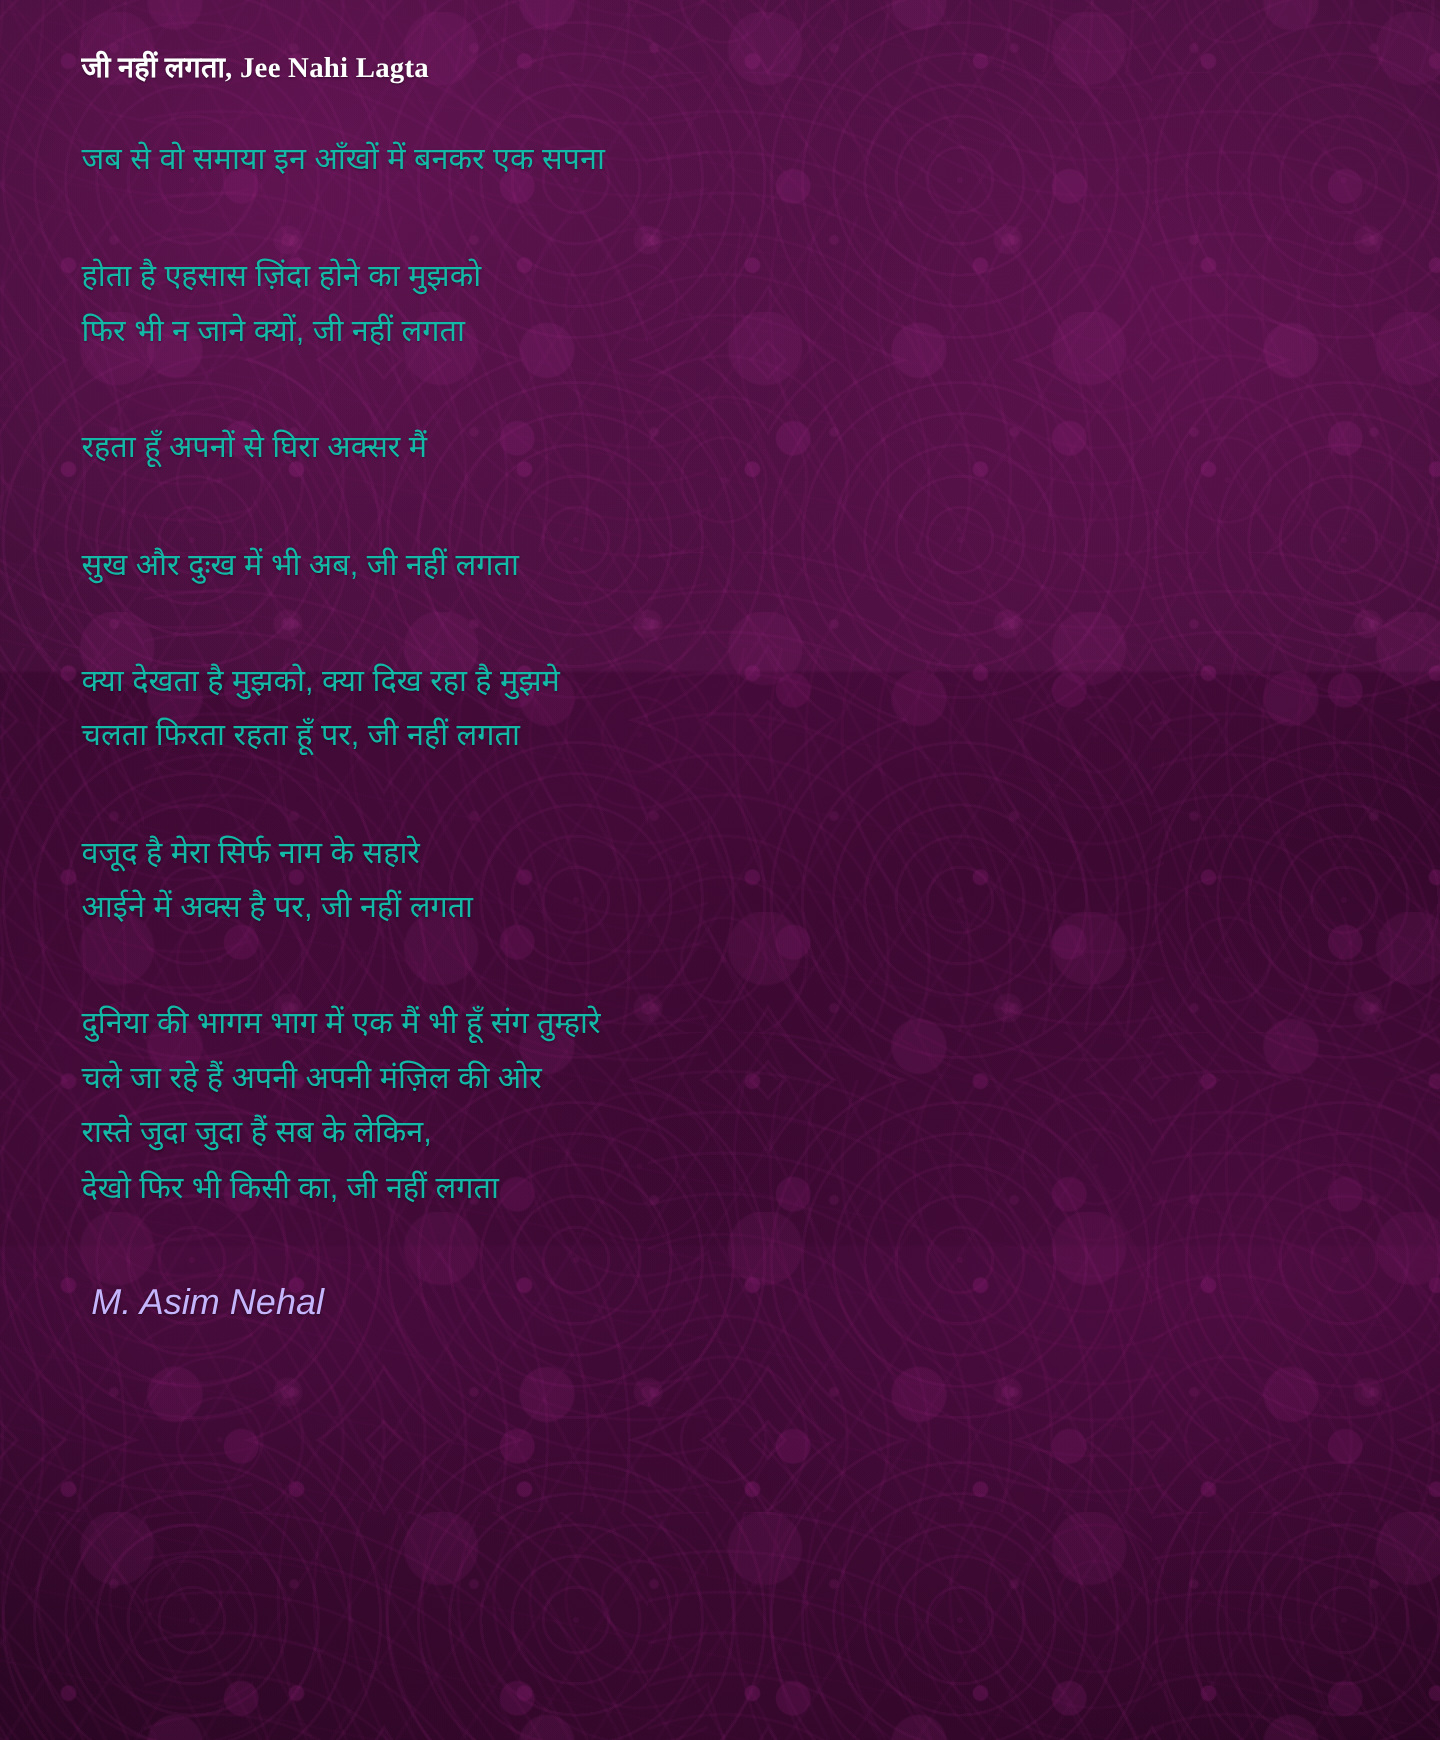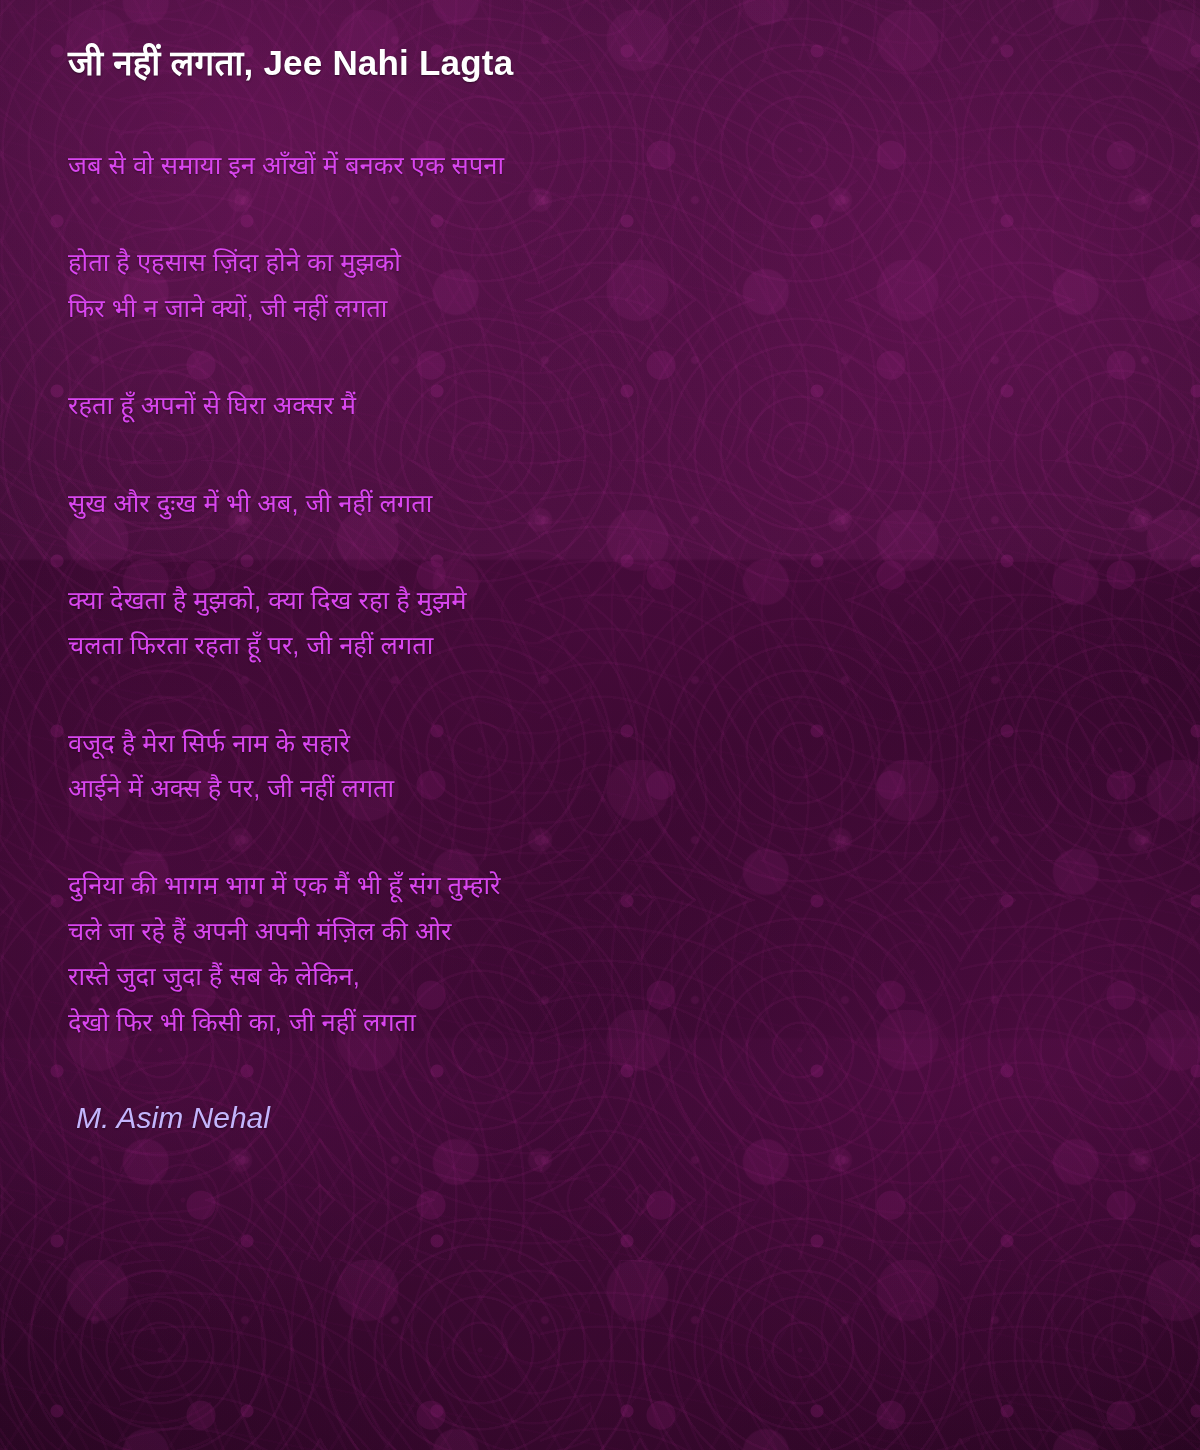--- a/index.html
+++ b/index.html
@@ -98,33 +98,34 @@
   }
 
   #poem-content {
     position: relative;
     z-index: 2;
     padding: 38px 64px 0 68px;
   }
 
   #poem-title {
     color: #ffffff;
-    font-size: 35px;
+    font-size: 24px;
     font-weight: bold;
     letter-spacing: 0.2px;
-    margin: 0 0 58px 0;
+    margin: 0 0 40px 0;
     text-shadow: 0 1px 2px rgba(0,0,0,0.45);
+    font-family: Liberation Serif, serif;
   }
 
   .stanza {
     margin: 0 0 52px 0;
   }
 
   .poem-line {
-    color: #d946ef;
+    color: #14b8a6;
     font-size: 25.5px;
     line-height: 1.78;
     font-weight: 500;
     white-space: pre;
     text-shadow: 0 1px 2px rgba(0,0,0,0.4);
   }
 
   #poem-author {
     color: #c4b5fd;
     font-size: 30px;

